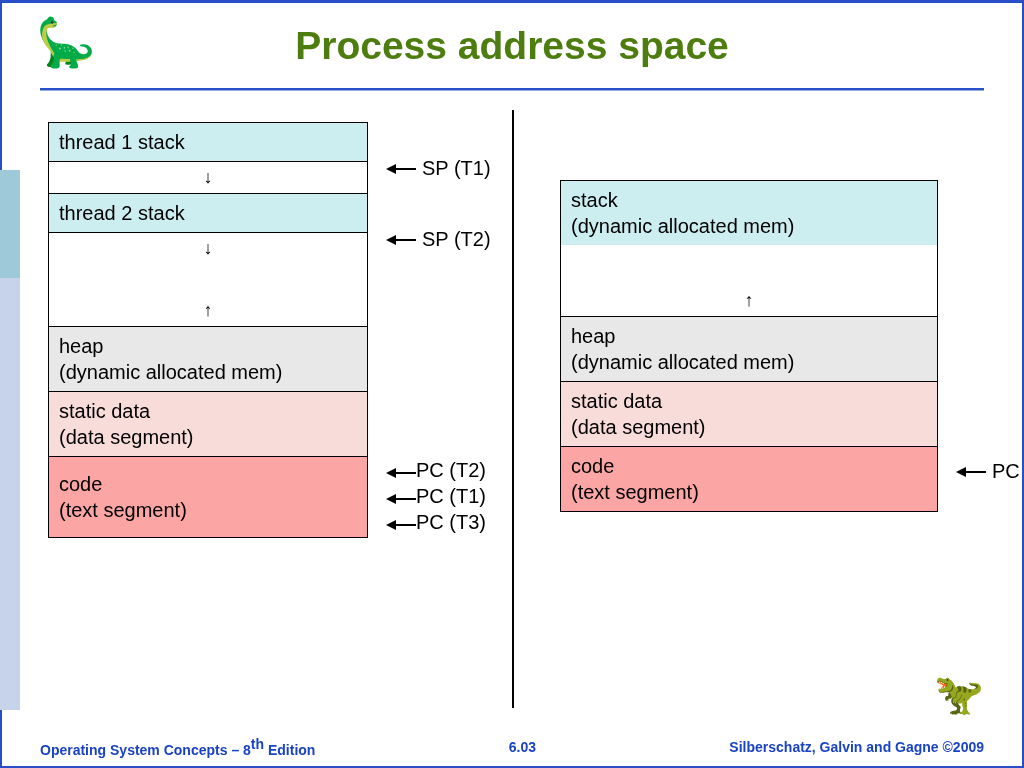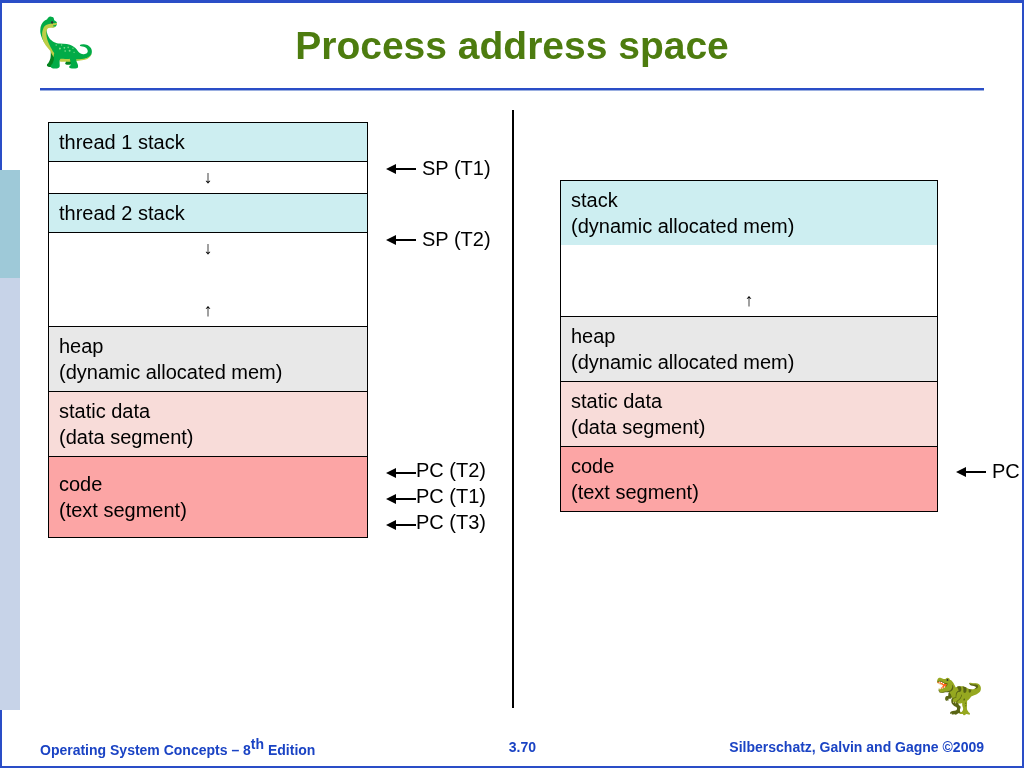--- a/index.html
+++ b/index.html
@@ -151,15 +151,15 @@
         </div>
       </div>
     </div>
   </div>
 </div>
 
 <div class="footer">
   <div class="footer-left">
     <span>Operating System Concepts – 8</span><sup>th</sup><span> Edition</span>
   </div>
-  <div class="footer-mid">3.70</div>
+  <div class="footer-mid">6.03</div>
   <div class="footer-right">Silberschatz, Galvin and Gagne ©2009</div>
 </div>
 
 </body></html>

